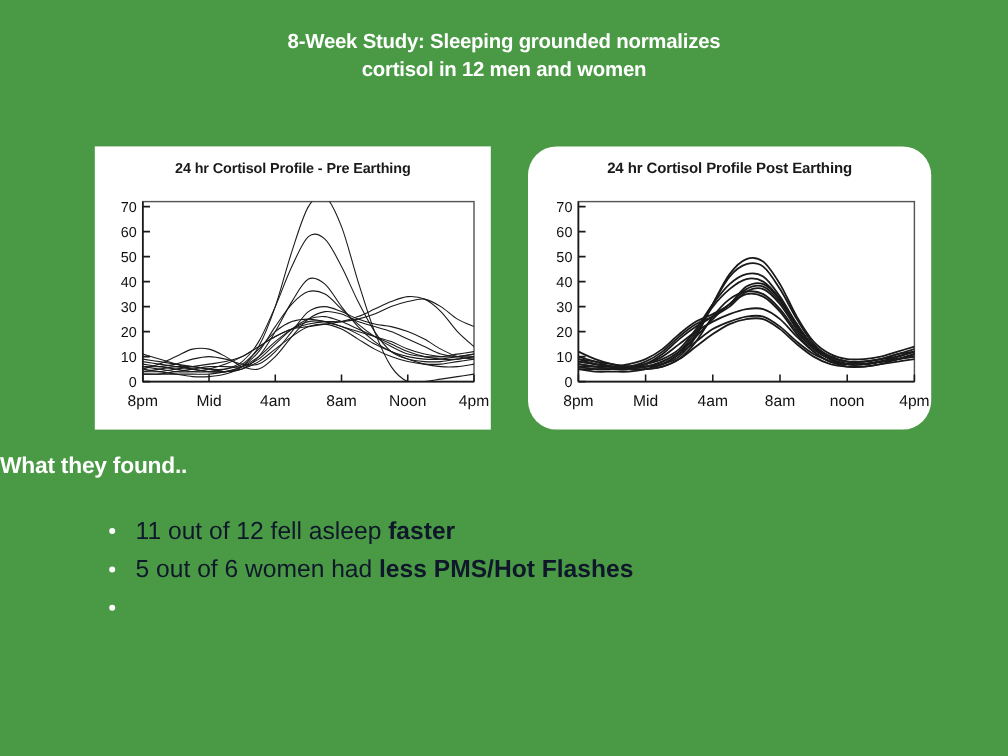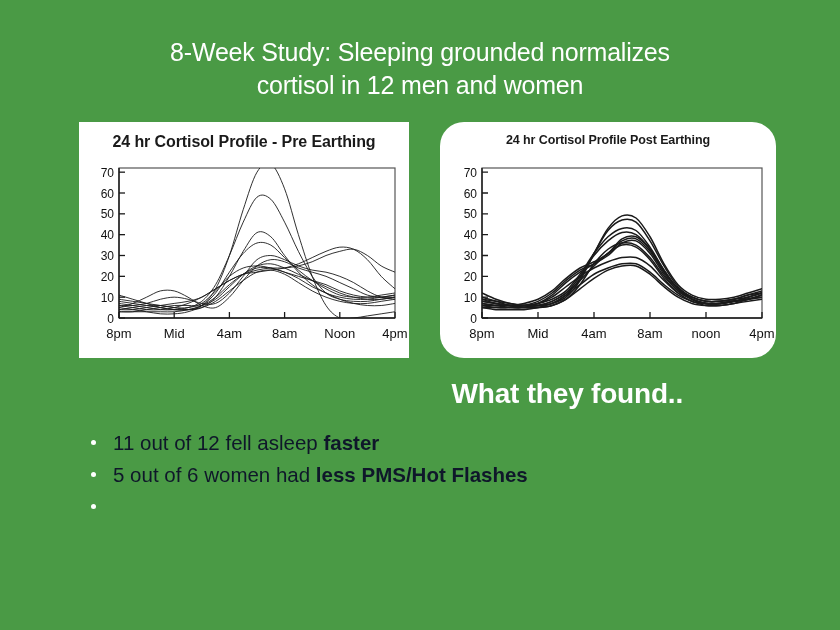--- a/index.html
+++ b/index.html
@@ -18,27 +18,27 @@
   #page-root {
     width: 840px;
     height: 630px;
     position: relative;
     box-sizing: border-box;
   }
 
   
   .headline {
     position: absolute;
-    top: 36px;
+    top: 24px;
     left: 40px;
     width: 760px;
     text-align: center;
     color: #ffffff;
-    font-size: 25px;
-    font-weight: normal;
+    font-size: 17px;
+    font-weight: bold;
     line-height: 1.33;
     letter-spacing: -0.2px;
   }
 
   
   .charts-row {
     position: absolute;
     top: 122px;
     left: 0;
     width: 840px;
@@ -54,21 +54,21 @@
   .chart-panel.left  { left: 79px;  width: 330px; height: 236px; }
   .chart-panel.right { left: 440px; width: 336px; height: 236px; border-radius: 24px; }
 
   .chart-title {
     position: absolute;
     top: 11px;
     left: 0;
     width: 100%;
     text-align: center;
     color: #1a1a1a;
-    font-size: 16px;
+    font-size: 12px;
     font-weight: bold;
     letter-spacing: -0.1px;
     font-family: "Liberation Sans", sans-serif;
   }
   .chart-title.right-title { font-size: 12.5px; }
 
   .chart-svg {
     position: absolute;
     left: 0;
     top: 34px;
@@ -85,23 +85,23 @@
     font-size: 13px;
     fill: #111111;
   }
 
   
   .found-heading {
     position: absolute;
     top: 378px;
     left: 0;
     width: 683px;
-    text-align: right;
+    text-align: left;
     color: #ffffff;
-    font-size: 28px;
+    font-size: 19px;
     font-weight: bold;
     letter-spacing: -0.2px;
   }
 
   .findings {
     position: absolute;
     top: 428px;
     left: 86px;
     width: 720px;
     margin: 0;

